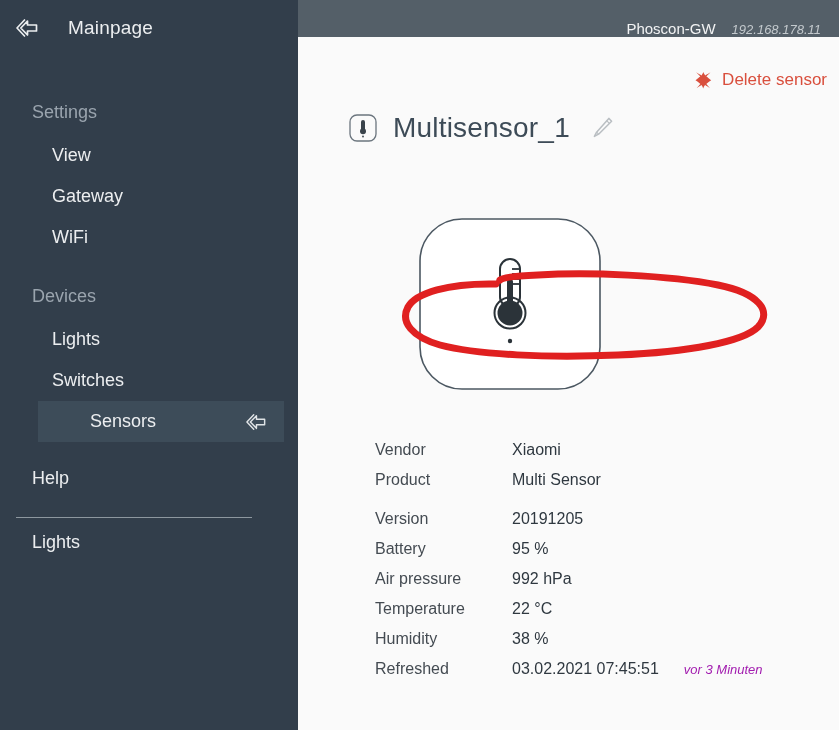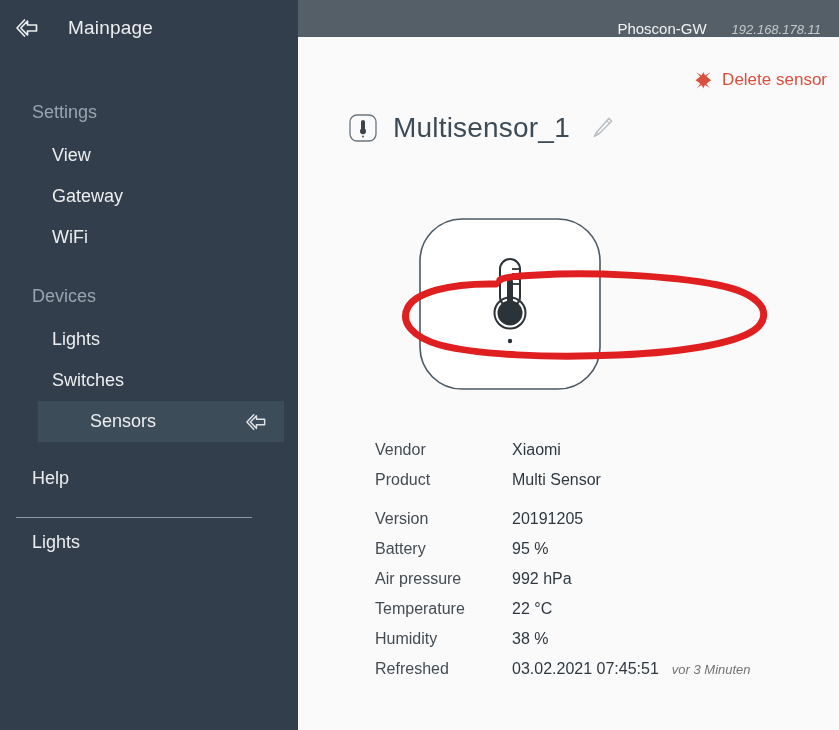--- a/index.html
+++ b/index.html
@@ -59,21 +59,21 @@
 
   
   .topbar {
     position:absolute; left:298px; top:0;
     width:541px; height:37px;
     background:#545f68;
     display:flex; align-items:flex-end; justify-content:flex-end;
     padding-right:18px; gap:16px;
   }
   .gw-name { font-size:15px; color:#f2f3f4; }
-  .gw-ip { font-size:13px; color:#c3c9cd; font-style:italic;margin-left:9px; }
+  .gw-ip { font-size:13px; color:#c3c9cd; font-style:italic; }
 
   
   .content {
     position:absolute; left:298px; top:37px;
     width:541px; height:693px;
     background:#fafafa;
   }
   .delete-row {
     position:absolute; right:12px; top:33px;
     display:flex; align-items:center; gap:9px;
@@ -102,22 +102,22 @@
     width:430px;
   }
   .prop-row { display:flex; line-height:30px; }
   .prop-row.gap { margin-top:9px; }
   .prop-label {
     width:137px; flex:0 0 137px;
     font-size:16px; color:#444b52;
   }
   .prop-value { font-size:16px; color:#2f3840; }
   .prop-value .sub {
-    font-size:13px; color:#737373;
-    font-style:italic; margin-left:13px;
+    font-size:13px; color:#a21caf;
+    font-style:italic; margin-left:25px;
   }
 
   
   .annotation {
     position:absolute; left:0; top:0;
     width:541px; height:693px;
     pointer-events:none;
   }
 </style>
 </head>

